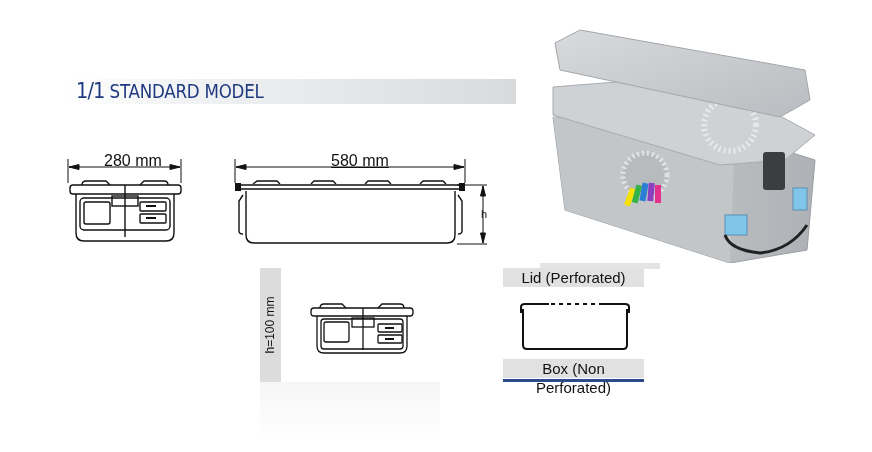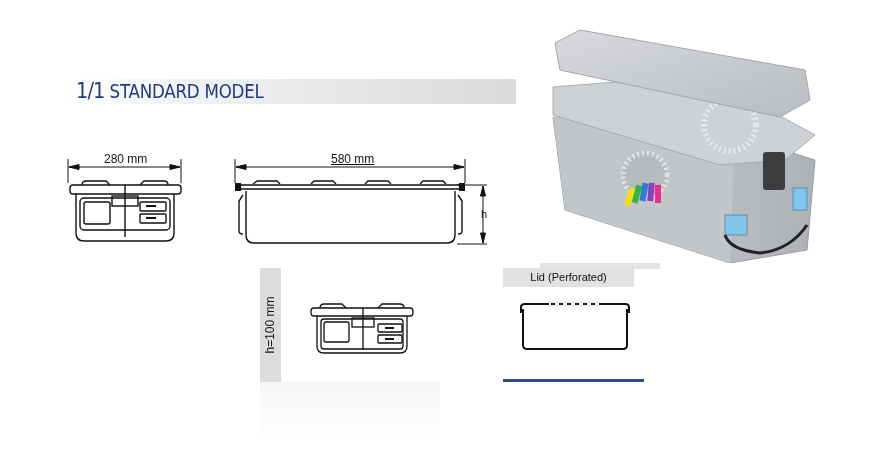--- a/index.html
+++ b/index.html
@@ -11,39 +11,39 @@
     background: linear-gradient(to right, #ffffff 0%, #f2f3f4 25%, #d9dadc 100%);
   }
   .title-text {
     position: absolute; left: 76px; top: 78px;
     font-family: "DejaVu Sans", sans-serif; font-size: 19px; color: #1f3a80;
     letter-spacing: -0.3px; transform: scaleX(0.88); transform-origin: left top;
     white-space: nowrap;
   }
   .title-num { font-size: 22px; letter-spacing: -1px; }
 
-  .dim-label { position: absolute; font-size: 12px; color: #111; white-space: nowrap; }
+  .dim-label { position: absolute; font-size: 16px; color: #111; white-space: nowrap; }
 
   .vbar {
     position: absolute; left: 260px; top: 268px; width: 21px; height: 114px;
     background: #dcdcdc;
   }
   .vbar-text {
     position: absolute; left: 270px; top: 325px; font-size: 12px; color: #111;
     transform: translate(-50%, -50%) rotate(-90deg); white-space: nowrap;
   }
   .vbar-fade {
     position: absolute; left: 260px; top: 382px; width: 180px; height: 60px;
     background: linear-gradient(to bottom, #f6f6f6, #ffffff);
   }
 
   .legend { position: absolute; left: 503px; top: 268px; width: 141px; height: 114px; }
   .legend-head, .legend-foot {
-    position: absolute; left: 0; width: 131px; height: 19px; background: #e1e1e1;
-    font-size: 11px; text-align: center; line-height: 19px; color: #111;
+    position: absolute; left: 0; width: 141px; height: 19px; background: #e1e1e1;
+    font-size: 15px; text-align: center; line-height: 19px; color: #111;
   }
   .legend-head { top: 0; }
   .legend-foot { top: 91px; }
   .legend-line { position: absolute; left: 0; top: 111px; width: 141px; height: 3px; background: #2c4a8c; }
 
   .photo { position: absolute; left: 545px; top: 25px; width: 322px; height: 238px; }
   .photo-fade {
     position: absolute; left: 540px; top: 263px; width: 120px; height: 6px;
     background: #e4e4e4;
   }
@@ -141,20 +141,21 @@
 <div class="legend">
   <div class="legend-head">Lid (Perforated)</div>
   <svg style="position:absolute;left:14px;top:33px;" width="116" height="52" viewBox="0 0 116 52">
     <g stroke="#111" fill="none" stroke-width="2">
       <path d="M4,12 L4,6 Q4,3 8,3 L32,3"></path>
       <path d="M82,3 L108,3 Q112,3 112,6 L112,12"></path>
       <line x1="34" y1="3" x2="80" y2="3" stroke-dasharray="4,4"></line>
       <path d="M6,8 L6,44 Q6,48 10,48 L106,48 Q110,48 110,44 L110,8"></path>
     </g>
   </svg>
+  <div class="legend-foot">Box (Non Perforated)</div>
   <div class="legend-line"></div>
 </div>
 
 <svg class="photo" viewBox="0 0 322 238" width="322" height="238">
   <defs>
     <linearGradient id="lidg" x1="0" y1="0" x2="1" y2="1">
       <stop offset="0" stop-color="#d8dadc"></stop>
         <stop offset="1" stop-color="#b9bcc0"></stop>
     </linearGradient>
     <linearGradient id="boxg" x1="0" y1="0" x2="1" y2="0">

